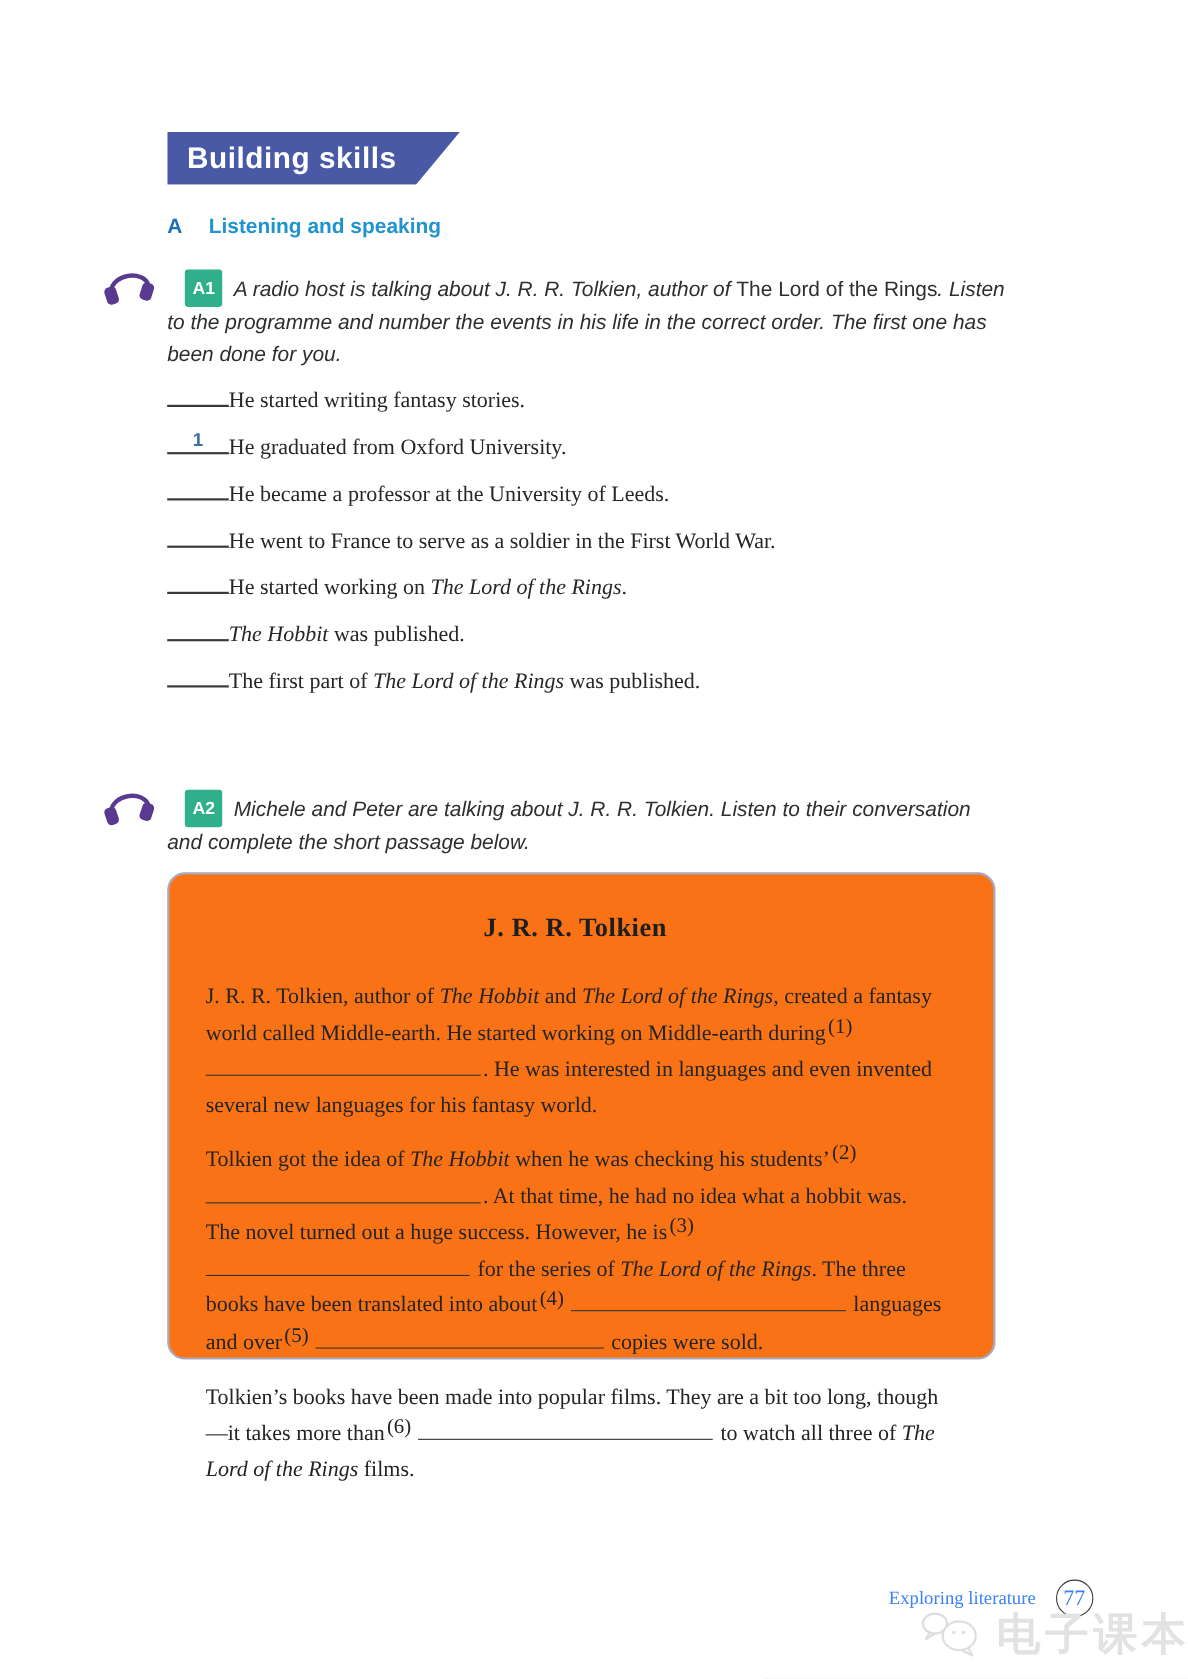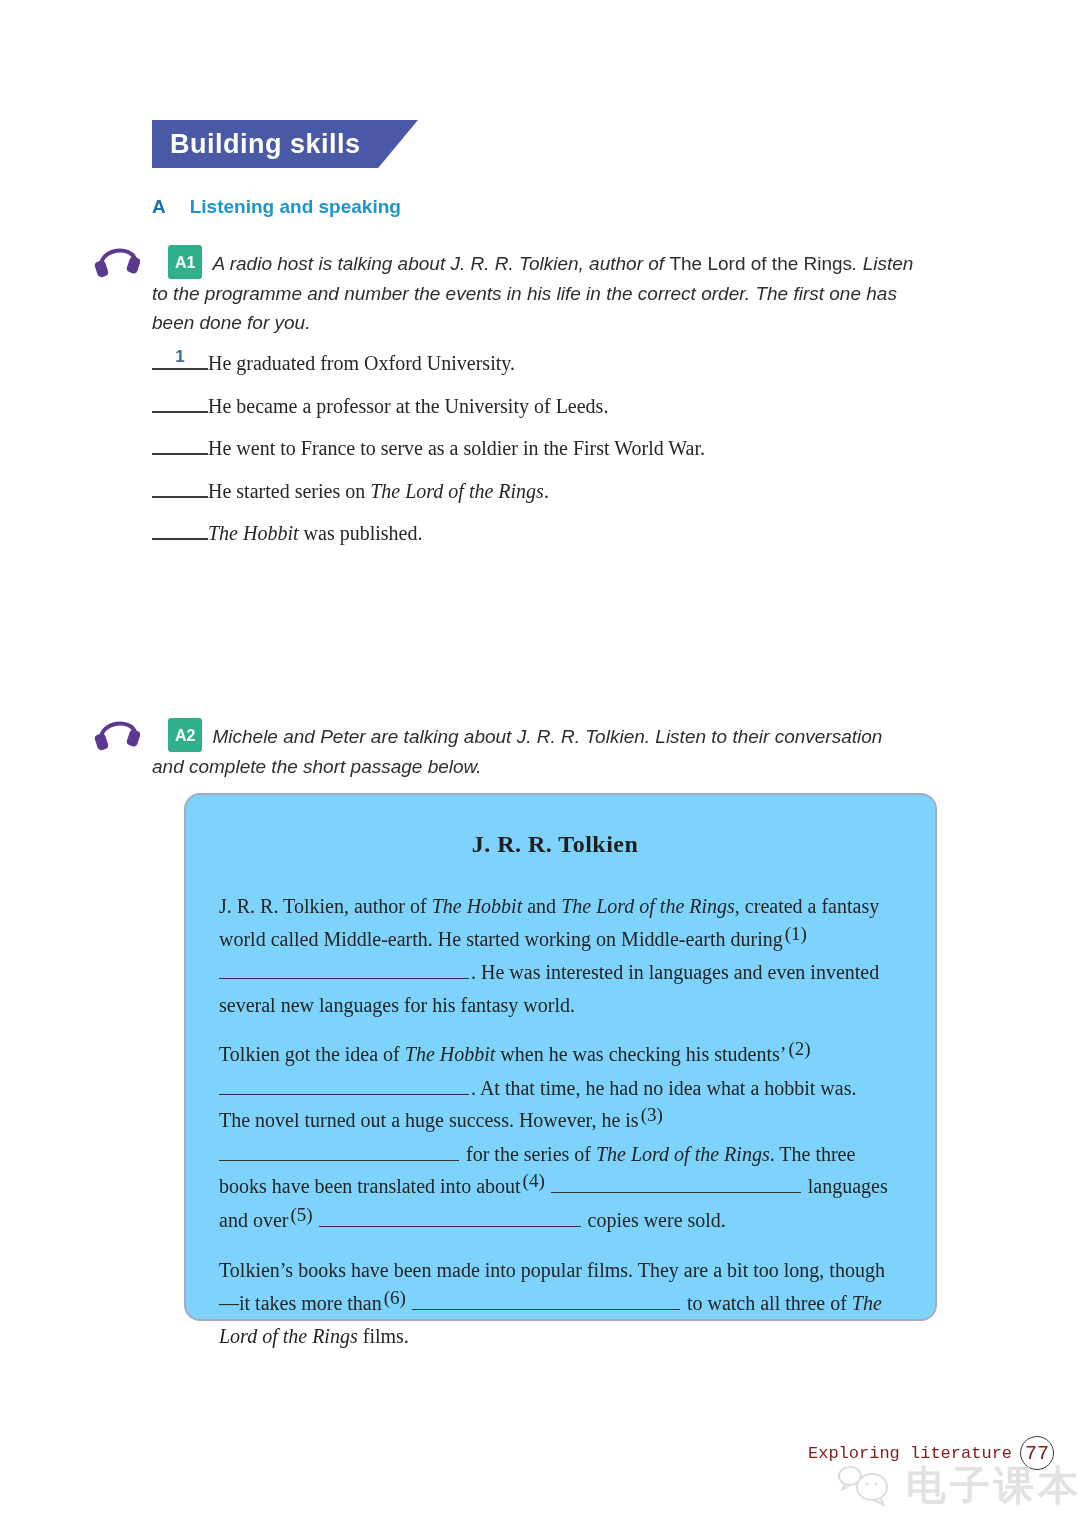--- a/index.html
+++ b/index.html
@@ -32,31 +32,31 @@
   }
   .it{ font-style:italic; } .rm{ font-style:normal; }
   
   .events-list{ position:absolute; left:152px; top:348px; width:770px; font-size:20px; color:#262626; }
   .ls-item{ height:24px; margin-bottom:18.5px; white-space:nowrap; }
   .ls-blank{ display:inline-block; width:56px; height:20px; border-bottom:2px solid #3a3a3a; position:relative; }
   .ls-num{ position:absolute; left:0; width:100%; bottom:1px; text-align:center; color:#3b6da3;
            font-family:"Liberation Sans",sans-serif; font-weight:bold; font-size:17px; }
   
   .passage-box{
-    position:absolute; left:152px; top:793px; width:753px; height:528px;
+    position:absolute; left:152px; top:793px; width:753px; height:443px;
     border:2px solid #a9a9bd; border-radius:16px; box-sizing:border-box;
-    padding:36px 44px 0 33px; background:#7dd3fc;margin-left:32px;
+    padding:36px 44px 0 33px; background:#f97316;
   }
   .passage-title{ text-align:center; font-size:24px; font-weight:bold; color:#1e1e1e; margin:0 0 32px; letter-spacing:.5px; }
   .para{ font-size:20px; line-height:32.5px; color:#242424; margin:0 0 17px; }
   .blank-label{ font-size:19px; position:relative; top:-6px; margin:0 6px 0 2px; }
   .blank-line{ display:inline-block; height:14px; border-bottom:1.6px solid #333; margin-right:2px; }
   
-  .footer{ position:absolute; left:808px; top:1436px; display:flex; align-items:center; gap:8px;
-           font-family:Liberation Mono, monospace; font-size:17px; color:#7f1d1d; }
+  .footer{ position:absolute; left:808px; top:1436px; display:flex; align-items:center; gap:18px;
+           font-family:Liberation Serif, serif; font-size:17px; color:#3b82f6; }
   .pagenum{ width:34px; height:34px; border:1.5px solid #3c3c3c; border-radius:50%;
             display:flex; align-items:center; justify-content:center; font-size:20px; box-sizing:border-box; }
   
   .watermark{ position:absolute; left:836px; top:1458px; display:flex; align-items:center; gap:8px;
               color:#e2e2e2; font-family:sans-serif; font-weight:bold; font-size:40px;
               letter-spacing:4px; white-space:nowrap; }
 </style>
 </head>
 <body>
 
@@ -75,25 +75,27 @@
       <svg width="46" height="38" viewBox="0 0 46 38">
         <path d="M7 22 C 8 6, 36 2, 41 16" fill="none" stroke="#5a3a91" stroke-width="4" stroke-linecap="round"></path>
         <rect x="2" y="18" width="11" height="16" rx="4" fill="#5a3a91" transform="rotate(-18 7 26)"></rect>
         <rect x="34" y="14" width="11" height="16" rx="4" fill="#5a3a91" transform="rotate(18 39 22)"></rect>
       </svg>
     </span>
     <p class="instruction"><span class="badge">A1</span><span><span class="it">A radio host is talking about J. R. R. Tolkien, author of </span><span class="rm">The Lord of the Rings</span><span class="it">. Listen to the programme and number the events in his life in the correct order. The first one has been done for you.</span></span></p>
   </div>
 
   <div class="events-list" id="events-list">
+      <div class="ls-item"><span class="ls-blank"></span><span><span class="rm">He started writing fantasy stories.</span></span></div>
       <div class="ls-item"><span class="ls-blank"><span class="ls-num">1</span></span><span><span class="rm">He graduated from Oxford University.</span></span></div>
       <div class="ls-item"><span class="ls-blank"></span><span><span class="rm">He became a professor at the University of Leeds.</span></span></div>
       <div class="ls-item"><span class="ls-blank"></span><span><span class="rm">He went to France to serve as a soldier in the First World War.</span></span></div>
-      <div class="ls-item"><span class="ls-blank"></span><span><span class="rm">He started series on </span><span class="it">The Lord of the Rings</span><span class="rm">.</span></span></div>
+      <div class="ls-item"><span class="ls-blank"></span><span><span class="rm">He started working on </span><span class="it">The Lord of the Rings</span><span class="rm">.</span></span></div>
       <div class="ls-item"><span class="ls-blank"></span><span><span class="it">The Hobbit</span><span class="rm"> was published.</span></span></div>
+      <div class="ls-item"><span class="ls-blank"></span><span><span class="rm">The first part of </span><span class="it">The Lord of the Rings</span><span class="rm"> was published.</span></span></div>
     </div>
 
   <div class="exercise ex-a2">
     <span class="headphones">
       <svg width="46" height="38" viewBox="0 0 46 38">
         <path d="M7 22 C 8 6, 36 2, 41 16" fill="none" stroke="#5a3a91" stroke-width="4" stroke-linecap="round"></path>
         <rect x="2" y="18" width="11" height="16" rx="4" fill="#5a3a91" transform="rotate(-18 7 26)"></rect>
         <rect x="34" y="14" width="11" height="16" rx="4" fill="#5a3a91" transform="rotate(18 39 22)"></rect>
       </svg>
     </span>

